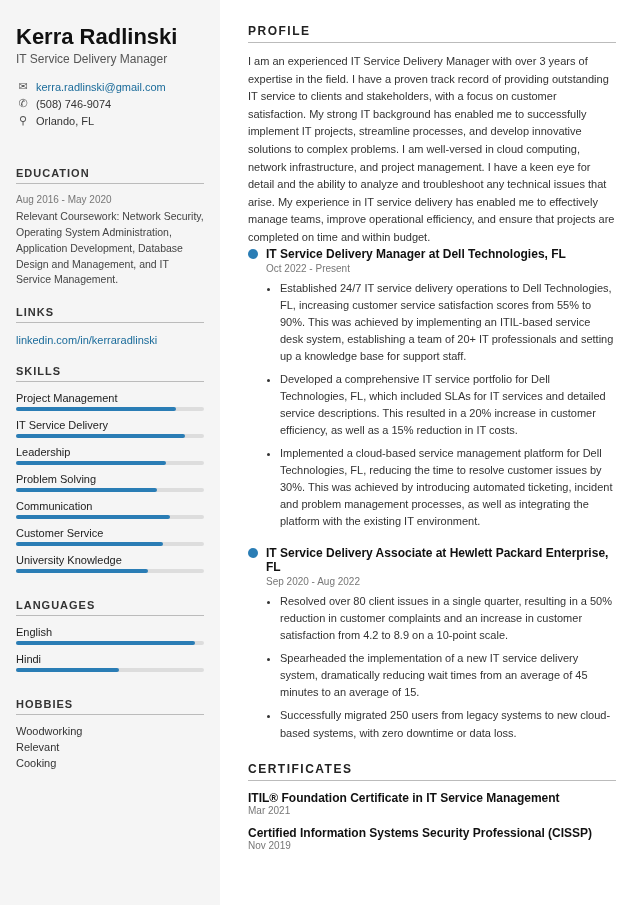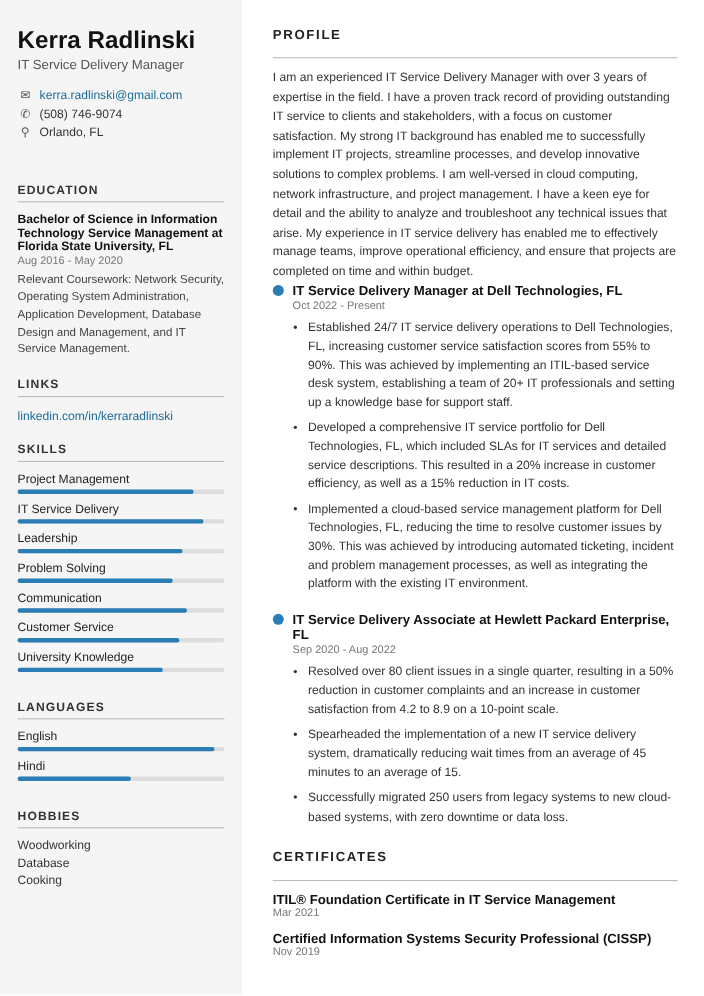--- a/index.html
+++ b/index.html
@@ -139,21 +139,21 @@
       background: #fff;
     }
 
     .main-section-title {
       font-size: 12px;
       font-weight: 700;
       letter-spacing: 1.5px;
       text-transform: uppercase;
       color: #222;
       border-bottom: 1.5px solid #bbb;
-      padding-bottom: 14px;
+      padding-bottom: 4px;
       margin-bottom: 10px;
       margin-top: 20px;
     }
     .main-section-title:first-child {
       margin-top: 0;
     }
 
     .profile-text {
       font-size: 11px;
       color: #333;
@@ -231,21 +231,20 @@
       <span class="contact-icon">✆</span>
       <span>(508) 746-9074</span>
     </div>
     <div class="contact-item">
       <span class="contact-icon">⚲</span>
       <span>Orlando, FL</span>
     </div>
   </div>
 
   <div class="section-title">EDUCATION</div>
-  <div class="edu-degree">Bachelor of Science in Information Technology Service Management at Florida State University, FL</div>
   <div class="edu-date">Aug 2016 - May 2020</div>
   <div class="edu-courses">
     <span>Relevant Coursework:</span>
     <span>Network Security, Operating System Administration, Application Development, Database Design and Management, and IT Service Management.</span>
   </div>
 
   <div class="section-title">LINKS</div>
   <div class="link-item">
     <a href="#">linkedin.com/in/kerraradlinski</a>
   </div>
@@ -308,21 +307,21 @@
     <div class="lang-name">Hindi</div>
     <div class="skill-bar-bg">
       <div class="skill-bar-fill" style="width:55%"></div>
     </div>
   </div>
     </div>
 
   <div class="section-title">HOBBIES</div>
   <div id="hobbies-container">
       <div class="hobby-item">Woodworking</div>
-      <div class="hobby-item">Database</div>
+      <div class="hobby-item">Relevant</div>
       <div class="hobby-item">Cooking</div>
     </div>
 
 </aside>
 
 <main class="main">
 
   <div class="main-section-title">PROFILE</div>
   <p class="profile-text">I am an experienced IT Service Delivery Manager with over 3 years of expertise in the field. I have a proven track record of providing outstanding IT service to clients and stakeholders, with a focus on customer satisfaction. My strong IT background has enabled me to successfully implement IT projects, streamline processes, and develop innovative solutions to complex problems. I am well-versed in cloud computing, network infrastructure, and project management. I have a keen eye for detail and the ability to analyze and troubleshoot any technical issues that arise. My experience in IT service delivery has enabled me to effectively manage teams, improve operational efficiency, and ensure that projects are completed on time and within budget.</p>
 

